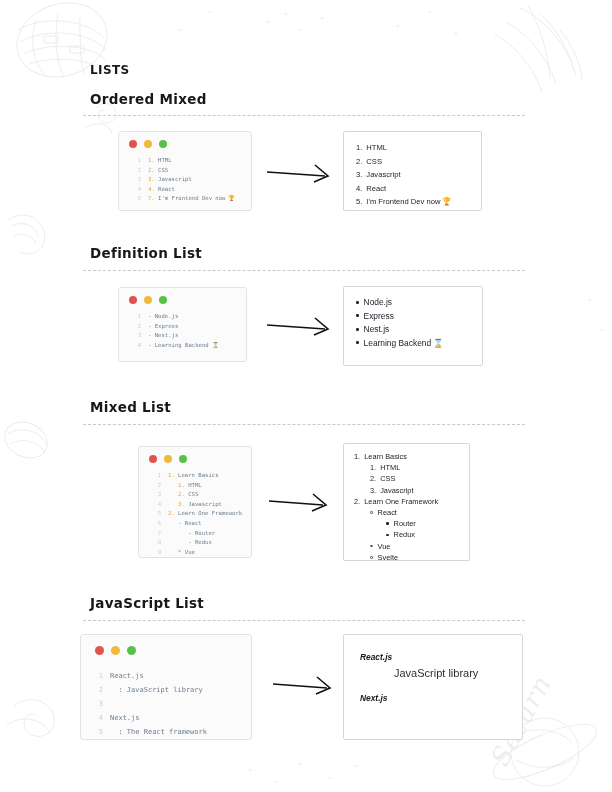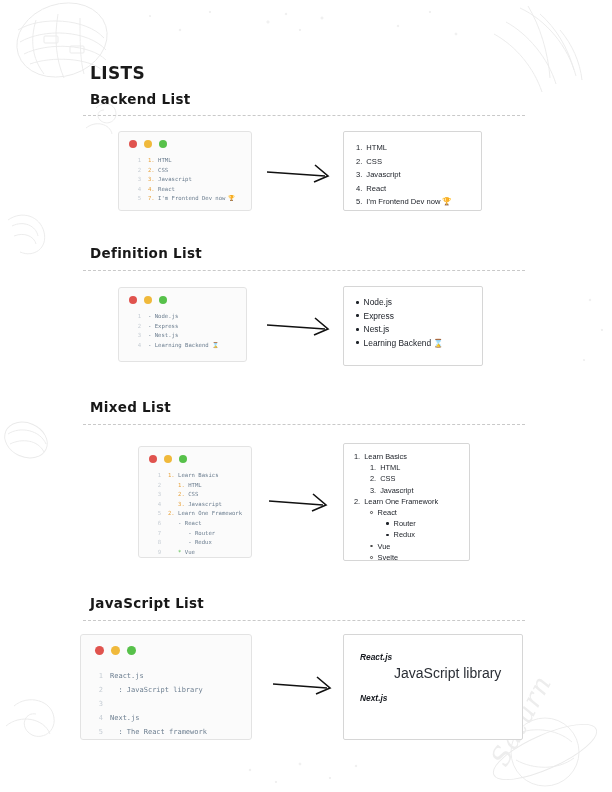--- a/index.html
+++ b/index.html
@@ -31,21 +31,21 @@
     width: 612px;
     height: 792px;
     box-sizing: border-box;
   }
 
   .doc-title {
     position: absolute;
     left: 90px;
     top: 63px;
     font-family: "DejaVu Sans", sans-serif;
-    font-size: 17px;
+    font-size: 12px;
     font-weight: 700;
     letter-spacing: 0.4px;
     color: #1a1a1a;
   }
 
   .section { position: absolute; left: 0; right: 0; }
 
   .section-heading {
     position: absolute;
     left: 90px;
@@ -176,21 +176,21 @@
   }
 
   .dt-term {
     font-weight: 700;
     font-style: italic;
     font-size: 8.4px;
     color: #16191f;
     line-height: 16px;
   }
   .dd-def {
-    font-size: 14px;
+    font-size: 11px;
     color: #2a2e35;
     line-height: 16px;
     padding-left: 34px;
   }
   .dl-gap { height: 9px; }
 
   
   .arrow { position: absolute; }
 </style>
 </head>
@@ -260,21 +260,21 @@
 
     <text x="506" y="768" transform="rotate(-62 506 768)" font-family="DejaVu Serif, serif" font-size="26" font-style="italic" fill="#ededed" letter-spacing="1.5">Saturn</text>
   </svg>
 </div>
 
 <div class="page">
 
   <div class="doc-title">LISTS</div>
 
   <div class="section">
-    <div class="section-heading" style="top:91px;">Backend List</div>
+    <div class="section-heading" style="top:91px;">Ordered Mixed</div>
     <div class="rule" style="top:115px;"></div>
 
     <div class="code-card" style="left:118px; top:131px; width:134px; height:80px;">
       <div class="dots">
         <span class="dot red"></span>
         <span class="dot amber"></span>
         <span class="dot green"></span>
       </div>
       <div class="code-body"><div class="code-line"><span class="ln">1</span><span class="ctext"><span class="mk-num">1.</span> HTML</span></div><div class="code-line"><span class="ln">2</span><span class="ctext"><span class="mk-num">2.</span> CSS</span></div><div class="code-line"><span class="ln">3</span><span class="ctext"><span class="mk-num">3.</span> Javascript</span></div><div class="code-line"><span class="ln">4</span><span class="ctext"><span class="mk-num">4.</span> React</span></div><div class="code-line"><span class="ln">5</span><span class="ctext"><span class="mk-num">7.</span> I'm Frontend Dev now 🏆</span></div></div>
     </div>

